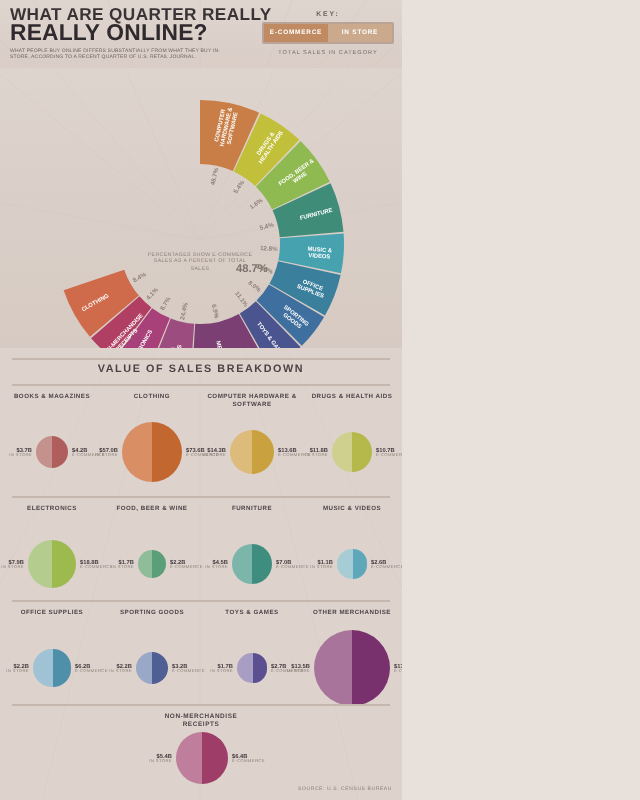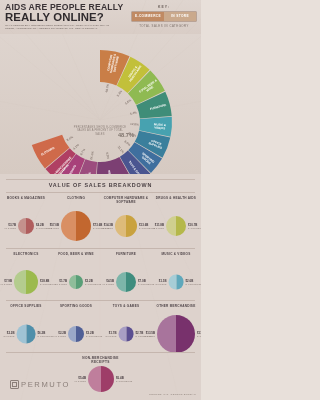--- a/index.html
+++ b/index.html
@@ -133,21 +133,21 @@
       <g stroke="#cdbfb7" stroke-width="0.4" fill="none">
         <path d="M100 120 L-30 -10"></path>
           <path d="M100 120 L10 -10"></path>
           <path d="M100 120 L50 -10"></path>
         <path d="M100 120 L100 -10"></path>
           <path d="M100 120 L150 -10"></path>
           <path d="M100 120 L190 -10"></path>
         <path d="M100 120 L230 -10"></path>
       </g>
     </svg>
-    <div class="title1">AIDS ARE PEOPLE REALLY</div>
+    <div class="title1">WHAT ARE QUARTER REALLY</div>
     <div class="title2">REALLY ONLINE?</div>
     <div class="subtitle">WHAT PEOPLE BUY ONLINE DIFFERS SUBSTANTIALLY FROM WHAT THEY BUY IN-STORE, ACCORDING TO A RECENT QUARTER OF U.S. RETAIL JOURNAL.</div>
 
     <div class="keywrap">
       <div class="keylabel">KEY:</div>
       <div class="keybar">
         <div class="keyseg" style="background: rgb(192, 138, 99);">E-COMMERCE</div>
         <div class="keyseg" style="background: rgb(202, 169, 140);">IN STORE</div>
       </div>
       <div class="keynote">TOTAL SALES IN CATEGORY</div>
@@ -383,20 +383,14 @@
   </div>
   <div class="nm-holder" id="nm-holder">
       <div class="pie" style="width: 26px; height: 26px;">
         <div class="half l" style="width: 13px; height: 26px; background: rgb(191, 126, 156);"></div>
         <div class="half r" style="width: 13px; height: 26px; background: rgb(158, 61, 104);"></div>
       </div>
       <div class="val left" style="right: 40px; top: 11px;"><span>$5.4B</span><span class="sub">IN STORE</span></div>
       <div class="val right" style="left: 40px; top: 11px;"><span>$6.4B</span><span class="sub">E-COMMERCE</span></div>
     </div>
 
-  <div class="logo">
-    <span class="logo-mark">
-        <i></i>
-      </span>
-    <span class="logo-text">PERMUTO</span>
-  </div>
   <div class="source">SOURCE: U.S. CENSUS BUREAU</div>
 </div>
 
 </body></html>

